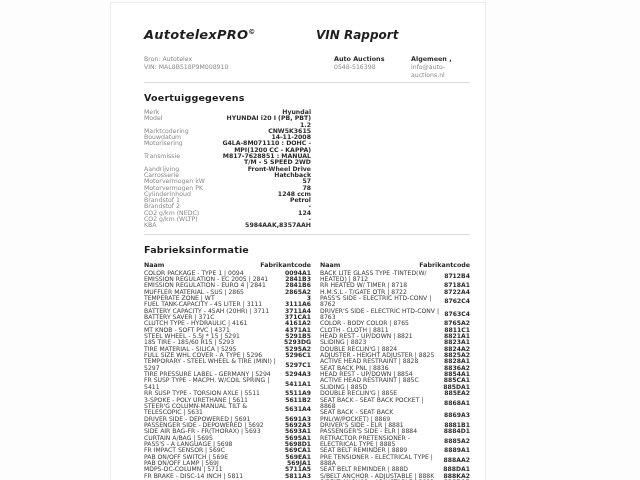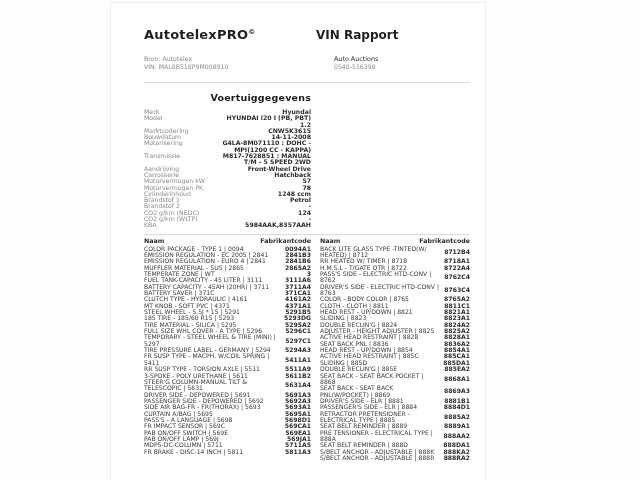--- a/index.html
+++ b/index.html
@@ -8,36 +8,36 @@
     background:#fdfdfd;
     font-family:"DejaVu Sans","Liberation Sans",sans-serif;
     -webkit-font-smoothing:antialiased;
   }
   .page{
     position:absolute;left:110px;top:2px;width:376px;height:478px;
     background:#ffffff;border:1px solid #ededed;border-bottom:none;
     box-sizing:border-box;padding:24px 15px 6px 33px;
   }
   
-  .brand-row{position:relative;height:24px;}
+  .brand-row{position:relative;height:24px;font-style:italic;}
   .brand{font-size:13px;font-weight:bold;color:#1f1f1f;letter-spacing:.2px;}
   .brand sup{font-size:7px;vertical-align:super;}
   .report-title{position:absolute;left:172px;top:1px;font-size:12px;font-weight:bold;color:#1f1f1f;}
   .contact-row{position:relative;height:22px;margin-top:4px;}
   .hblock{position:absolute;top:0;font-size:6.2px;line-height:8px;}
   .hblock.src{left:0;color:#8a8a8a;}
   .hblock.c1{left:190px;} .hblock.c2{left:267px;}
-  .hblock .b{font-weight:normal;color:#2b2b2b;font-size:6.4px;display:block;}
+  .hblock .b{font-weight:bold;color:#2b2b2b;font-size:6.4px;display:block;}
   .hblock .g{color:#8a8a8a;display:block;}
   hr.rule{border:none;border-top:1px solid #dadada;margin:5px 0 0 0;}
   
   .main-cols{display:flex;gap:9px;align-items:flex-start;}
   .col-left{width:167px;flex:0 0 167px;}
   .col-right{flex:1;min-width:0;}
-  h2.section{font-size:9.5px;font-weight:bold;color:#1c1c1c;margin:9px 0 6px 0;letter-spacing:.2px;text-align:right;}
+  h2.section{font-size:9.5px;font-weight:bold;color:#1c1c1c;margin:9px 0 6px 0;letter-spacing:.2px;}
   .kv-row{display:flex;align-items:flex-start;font-size:6.2px;line-height:6.3px;}
   .kv-label{color:#8a8a8a;white-space:nowrap;}
   .kv-value{flex:1;text-align:right;font-weight:bold;color:#2d2d2d;white-space:pre-line;margin-left:4px;}
   
   .kl-head,.kl-row{display:flex;font-size:6.3px;line-height:6.6px;}
   .kl-head{font-weight:bold;color:#2b2b2b;}
   .kl-positie{width:55px;} .kl-omschr{flex:1;} .kl-code{width:52px;text-align:right;}
   .kl-row .kl-code{font-weight:bold;color:#2d2d2d;}
   
   .fab-cols{display:flex;gap:9px;align-items:flex-start;margin-top:2px;}
@@ -60,20 +60,24 @@
 
   <div class="contact-row">
     <div class="hblock src">
       <span class="g">Bron: Autotelex</span>
       <span class="g">VIN: MAL8B518P9M008910</span>
     </div>
     <div class="hblock c1">
       <span class="b">Auto Auctions</span>
       <span class="g">0548-516398</span>
     </div>
+    <div class="hblock c2">
+      <span class="b">Algemeen ,</span>
+      <span class="g">info@auto-auctions.nl</span>
+    </div>
   </div>
 
   <hr class="rule">
 
   <div class="main-cols">
     <div class="col-left">
       <h2 class="section">Voertuiggegevens</h2>
       <div id="vehicle-rows">
           <div class="kv-row">
             <span class="kv-label">Merk</span>
@@ -141,20 +145,21 @@
           <div class="kv-row">
             <span class="kv-label">KBA</span>
             <span class="kv-value">5984AAK,8357AAH</span>
           </div>
         </div>
     </div>
   </div>
 
   <hr class="rule">
 
+  <h2 class="section">Fabrieksinformatie</h2>
   <div class="fab-cols">
     <div class="fab-col-left">
       <div class="fab-head">
         <span>Naam</span>
         <span>Fabrikantcode</span>
       </div>
       <div id="fab-left-rows">
           <div class="fab-row">
             <span class="fab-name">COLOR PACKAGE - TYPE 1 | 0094</span>
             <span class="fab-code">0094A1</span>

